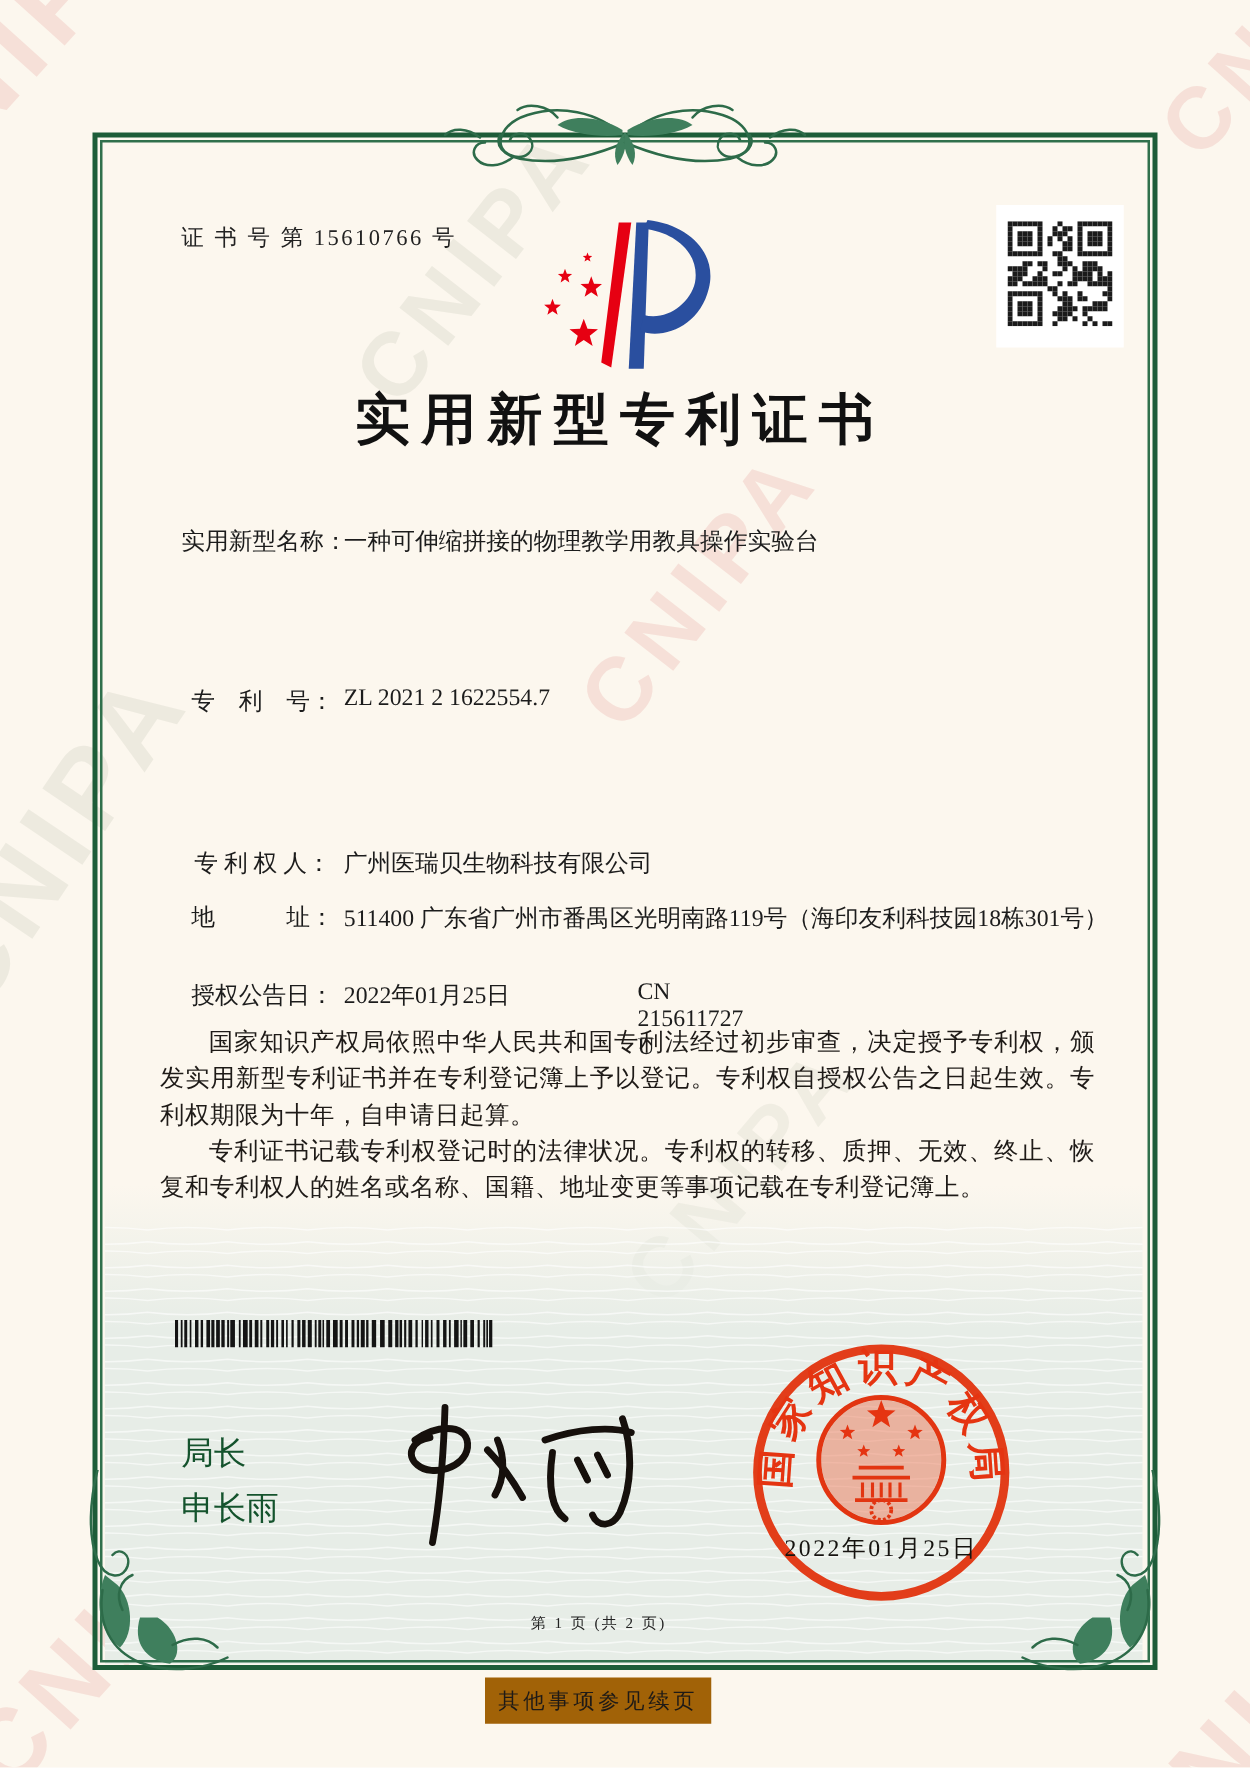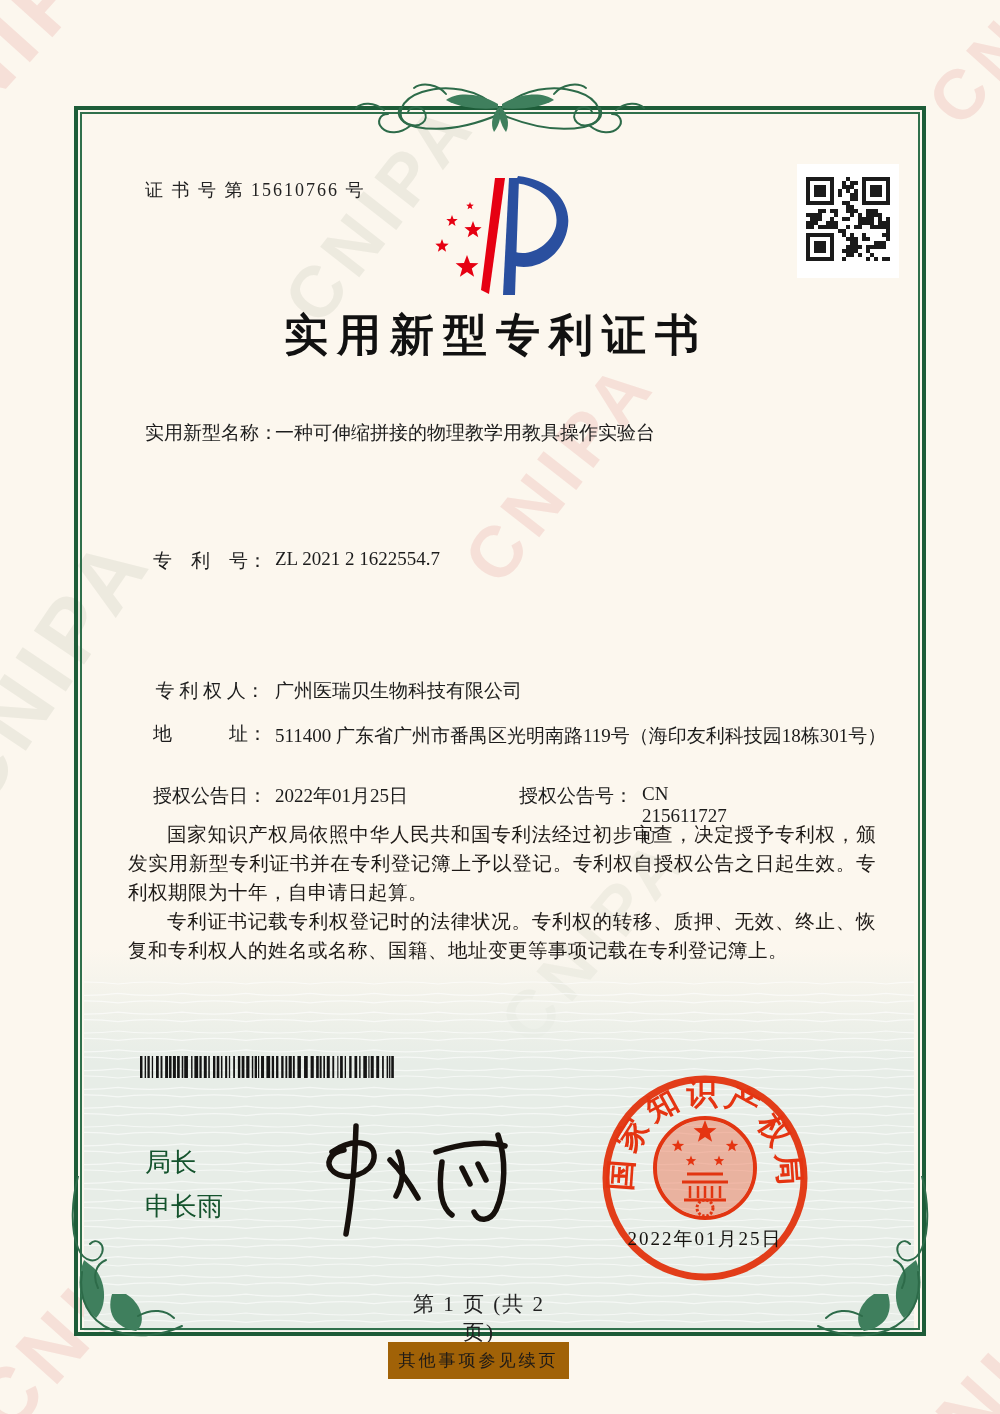--- a/index.html
+++ b/index.html
@@ -66,21 +66,21 @@
   #director{left:145px;top:1140px;font-size:26px;line-height:44px;color:#14532d;
      font-family:"Liberation Sans","DejaVu Sans",sans-serif;}
   #signature{left:300px;top:1098px;}
   #signature path{fill:none;stroke:#16100c;stroke-width:5.5px;stroke-linecap:round;stroke-linejoin:round;}
 
   #seal{left:595px;top:1070px;}
   #seal .red{fill:#e53411;}
   #seal .ln{stroke:#e23511;fill:none;}
   #seal-date{left:615px;top:1226px;width:180px;text-align:center;font-size:19px;
      letter-spacing:2px;color:#15130f;z-index:6;}
-  #page-footer{left:398px;top:1290px;width:162px;text-align:center;font-size:21px;
+  #page-footer{left:398px;top:1290px;width:162px;text-align:center;font-size:12px;
      letter-spacing:2px;color:#222;}
   #cont-box{left:388px;top:1342px;width:181px;height:37px;background:#a16207;
      display:flex;align-items:center;justify-content:center;font-size:17px;
      letter-spacing:3px;color:#1e1a17;}
 </style>
 </head>
 <body>
 
 <div id="page">
 
@@ -425,21 +425,20 @@
     <span class="val">广州医瑞贝生物科技有限公司</span>
   </div>
   <div id="row5" class="abs row">
     <span class="lbl">地　　　址：</span>
     <span class="val">511400 广东省广州市番禺区光明南路119号（海印友利科技园18栋301号）</span>
   </div>
   <div id="row6" class="abs row">
     <span class="lbl">授权公告日：</span>
     <span class="val">2022年01月25日</span>
     <span id="grant-no">
-      <span class="lbl">授权公告号：</span>
       <span class="val">CN 215611727 U</span>
     </span>
   </div>
 
   <div id="body-text" class="abs">
     <p>国家知识产权局依照中华人民共和国专利法经过初步审查，决定授予专利权，颁发实用新型专利证书并在专利登记簿上予以登记。专利权自授权公告之日起生效。专利权期限为十年，自申请日起算。</p>
     <p>专利证书记载专利权登记时的法律状况。专利权的转移、质押、无效、终止、恢复和专利权人的姓名或名称、国籍、地址变更等事项记载在专利登记簿上。</p>
   </div>
 
   <svg id="barcode" class="abs" width="258" height="22" viewBox="0 0 258 22">

